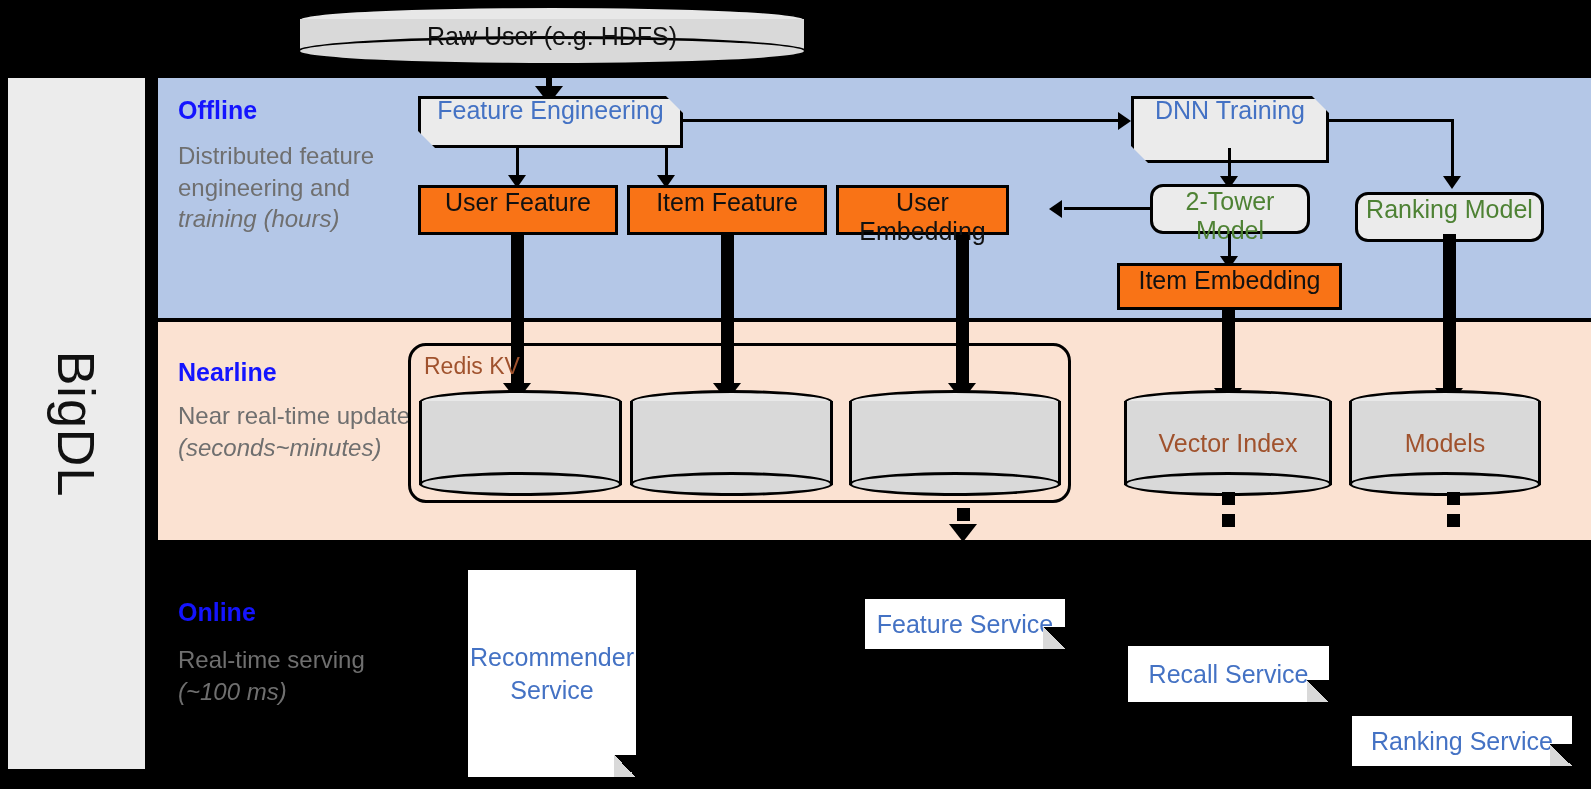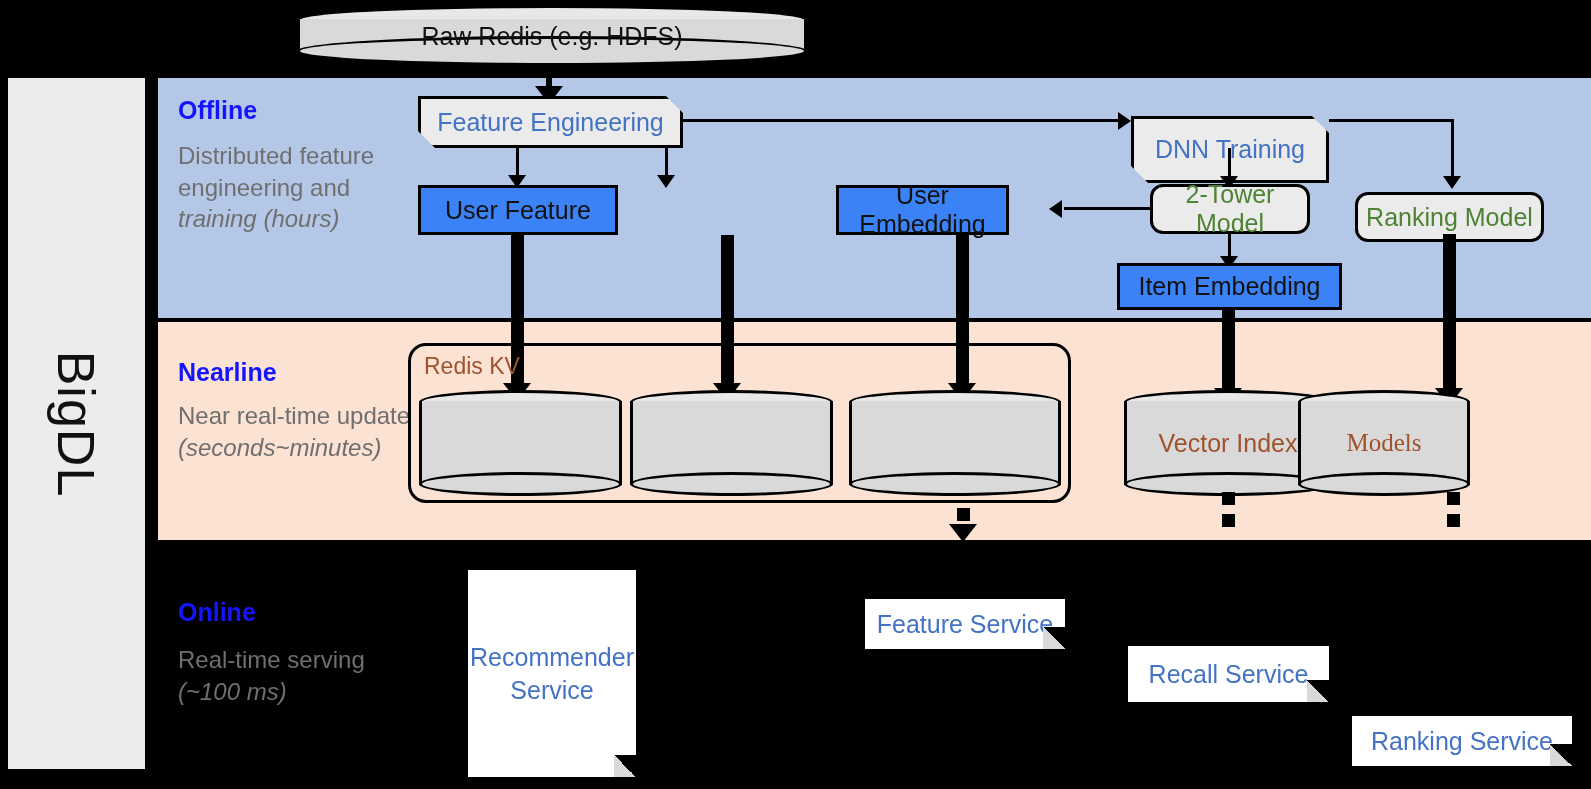--- a/index.html
+++ b/index.html
@@ -21,23 +21,23 @@
   #band-nearline{top:322px;height:218px;background:#fbe2d2;}
   #band-online{top:544px;height:245px;background:#000;}
 
   .band-title{position:absolute;color:#1414ff;font-size:25px;font-weight:600;}
   .band-sub{position:absolute;color:#6f6f6f;font-size:24px;line-height:1.32;
             width:235px;}
   .band-sub i{font-style:italic;}
 
   
   .box{position:absolute;box-sizing:border-box;display:flex;
-       align-items:center;justify-content:center;text-align:center;}
-
-  .box-gray{background:#3b82f6;border:3px solid #000;color:#111;font-size:25px;}
+       align-items:flex-start;justify-content:center;text-align:center;}
+
+  .box-gray{background:#f97316;border:3px solid #000;color:#111;font-size:25px;}
 
   .box-doc{background:#ebebeb;border:3px solid #000;color:#4472c4;font-size:25px;}
   .cut-corners{clip-path:polygon(0 0, calc(100% - 17px) 0, 100% 17px,
                100% 100%, 17px 100%, 0 calc(100% - 17px));
                border:none;outline:3px solid #000;outline-offset:-3px;}
 
   .box-round{background:#ebebeb;border:3px solid #000;border-radius:13px;
              color:#4e8234;font-size:25px;}
 
   .doc-curl{background:#fff;color:#4472c4;font-size:25px;line-height:1.3;
@@ -101,31 +101,31 @@
   <div class="band-title" style="left:178px;top:358px;">Nearline</div>
   <div class="band-sub" style="left:178px;top:400px;"><span>Near real-time update </span><i>(seconds~minutes)</i></div>
 
   <div class="band-title" style="left:178px;top:598px;">Online</div>
   <div class="band-sub" style="left:178px;top:644px;"><span>Real-time serving </span><i>(~100 ms)</i></div>
 
   <div class="cyl cyl-flat" style="left:297px;top:5px;width:510px;height:61px;">
     <div class="top"></div>
     <div class="body"></div>
     <div class="bot"></div>
-    <div class="lbl" style="color:#111;">Raw Redis (e.g. HDFS)</div>
+    <div class="lbl" style="color:#111;">Raw User (e.g. HDFS)</div>
   </div>
 
   <div class="vline" style="left:546px;top:66px;width:6px;height:24px;"></div>
   <div class="arrow-dn-fat" style="left:535px;top:86px;"></div>
 
   <div class="box box-doc cut-corners" style="left:418px;top:96px;width:265px;height:52px;">
     <span>Feature Engineering</span>
   </div>
 
-  <div class="box box-doc cut-corners" style="left:1131px;top:96px;width:198px;height:67px;margin-top:20px;">
+  <div class="box box-doc cut-corners" style="left:1131px;top:96px;width:198px;height:67px;">
     <span>DNN Training</span>
   </div>
 
   <div class="hline" style="left:683px;top:119px;width:435px;height:3px;"></div>
   <div class="arrow-rt" style="left:1118px;top:112px;"></div>
 
   <div class="vline" style="left:516px;top:148px;width:3px;height:31px;"></div>
   <div class="arrow-dn" style="left:508px;top:175px;"></div>
 
   <div class="vline" style="left:665px;top:148px;width:3px;height:31px;"></div>
@@ -134,20 +134,23 @@
   <div class="vline" style="left:1228px;top:148px;width:3px;height:32px;"></div>
   <div class="arrow-dn" style="left:1220px;top:176px;"></div>
 
   <div class="hline" style="left:1329px;top:119px;width:125px;height:3px;"></div>
   <div class="vline" style="left:1451px;top:119px;width:3px;height:62px;"></div>
   <div class="arrow-dn" style="left:1443px;top:176px;"></div>
 
   <div class="box box-gray" style="left:418px;top:185px;width:200px;height:50px;">
     <span>User Feature</span>
   </div>
+  <div class="box box-gray" style="left:627px;top:185px;width:200px;height:50px;">
+    <span>Item Feature</span>
+  </div>
   <div class="box box-gray" style="left:836px;top:185px;width:173px;height:50px;">
     <span>User Embedding</span>
   </div>
 
   <div class="box box-round" style="left:1150px;top:184px;width:160px;height:50px;">
     <span>2-Tower Model</span>
   </div>
   <div class="box box-round" style="left:1355px;top:192px;width:189px;height:50px;">
     <span>Ranking Model</span>
   </div>
@@ -198,21 +201,21 @@
     <div class="bot"></div>
     <div class="lbl" style="color:#a0522d;"></div>
   </div>
 
   <div class="cyl" style="left:1124px;top:390px;width:208px;height:106px;">
     <div class="top"></div>
     <div class="body"></div>
     <div class="bot"></div>
     <div class="lbl" style="color:#a0522d;">Vector Index</div>
   </div>
-  <div class="cyl" style="left:1298px;top:390px;width:172px;height:106px;font-family:Liberation Serif, serif;">
+  <div class="cyl" style="left:1349px;top:390px;width:192px;height:106px;">
     <div class="top"></div>
     <div class="body"></div>
     <div class="bot"></div>
     <div class="lbl" style="color:#a0522d;">Models</div>
   </div>
 
   <div class="dash-sq" style="left:957px;top:508px;"></div>
   <div class="arrow-dn-fat" style="left:949px;top:524px;"></div>
 
   <div class="dash-sq" style="left:1222px;top:492px;"></div>

